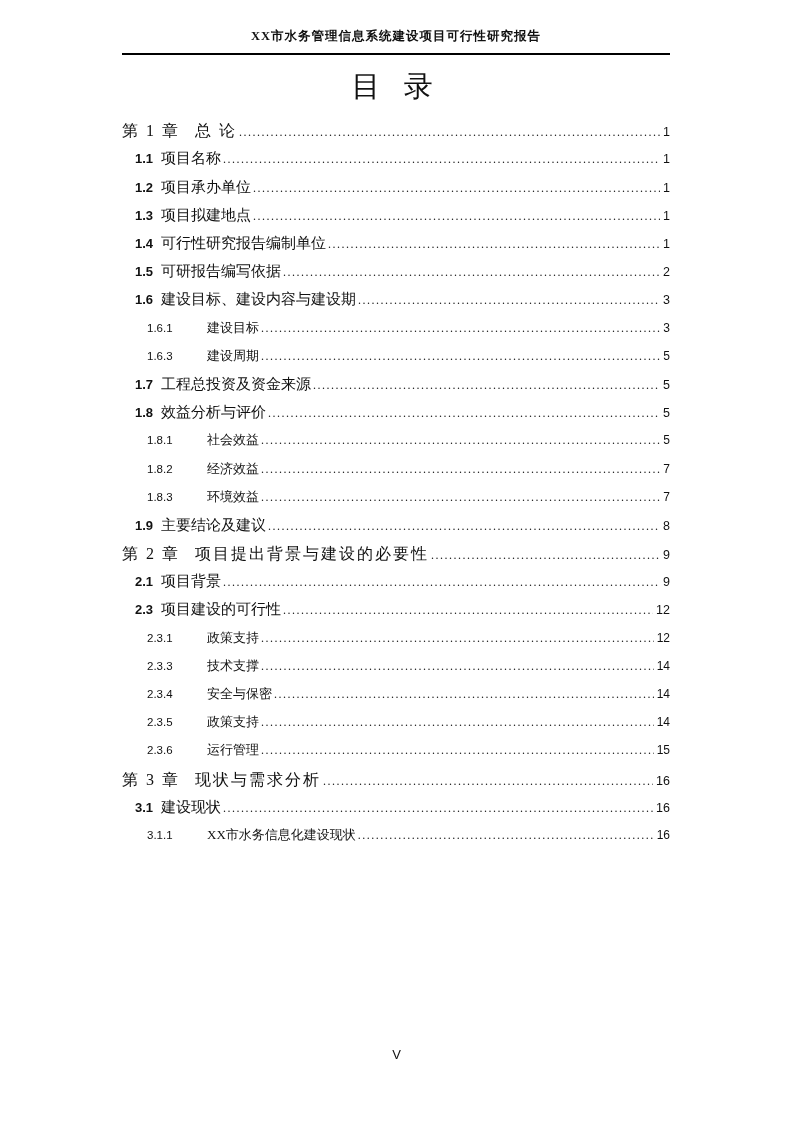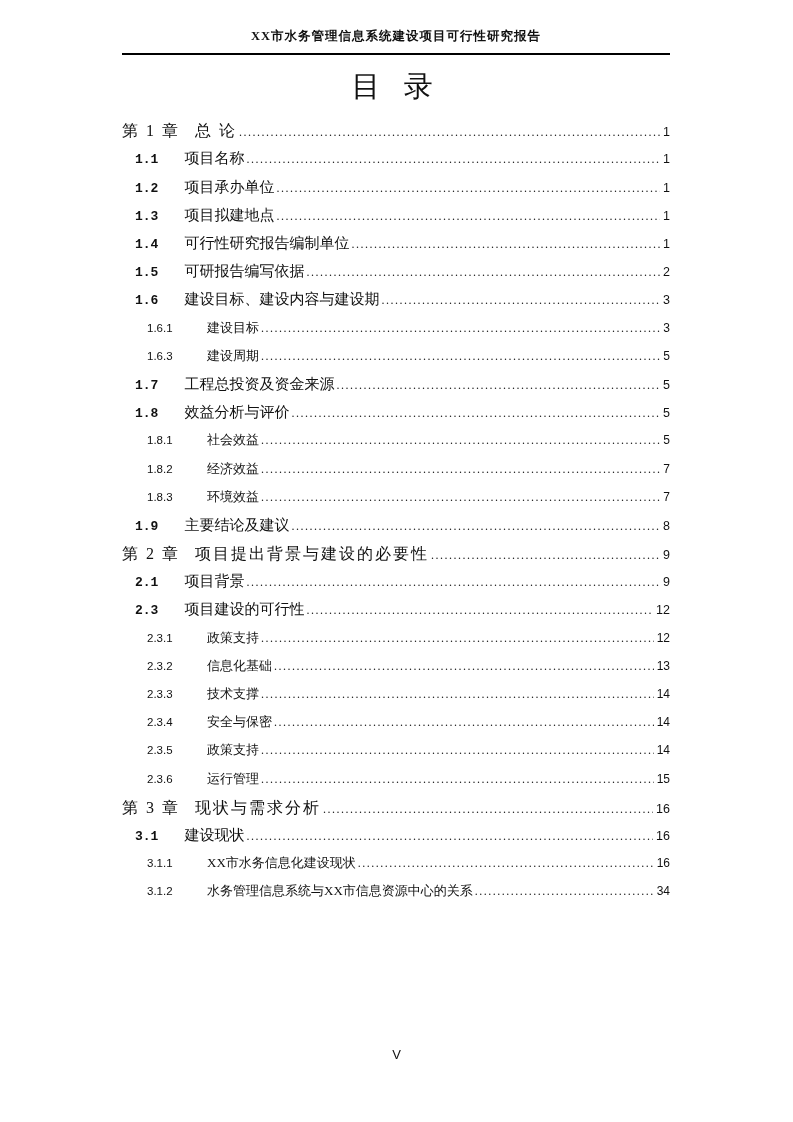--- a/index.html
+++ b/index.html
@@ -56,24 +56,24 @@
     font-size: 12.5px;
     color: #111;
   }
   
   .level-1 { font-size: 16px; }
   .level-1 .num { letter-spacing: 2px; margin-right: 15px; }
   .level-1 .title { letter-spacing: 2px; }
   
   .level-2 { font-size: 15px; padding-left: 13px; }
   .level-2 .num {
-    font-family: Liberation Mono, monospace;
+    font-family: Liberation Sans, sans-serif;
     font-weight: bold;
     font-size: 13px;
-    margin-right: 26px;
+    margin-right: 8px;
   }
   
   .level-3 { font-size: 13px; padding-left: 25px; }
   .level-3 .num {
     font-family: "Liberation Sans", sans-serif;
     font-size: 11.5px;
     flex: 0 0 60px;
   }
   .level-3 .pagenum { font-size: 12px; }
   .doc-footer {
@@ -204,26 +204,20 @@
         <span class="dots"></span>
         <span class="pagenum">12</span>
       </div>
       <div class="toc-row level-3">
         <span class="num">2.3.1</span>
         <span class="title">政策支持</span>
         <span class="dots"></span>
         <span class="pagenum">12</span>
       </div>
       <div class="toc-row level-3">
-        <span class="num">2.3.2</span>
-        <span class="title">信息化基础</span>
-        <span class="dots"></span>
-        <span class="pagenum">13</span>
-      </div>
-      <div class="toc-row level-3">
         <span class="num">2.3.3</span>
         <span class="title">技术支撑</span>
         <span class="dots"></span>
         <span class="pagenum">14</span>
       </div>
       <div class="toc-row level-3">
         <span class="num">2.3.4</span>
         <span class="title">安全与保密</span>
         <span class="dots"></span>
         <span class="pagenum">14</span>
@@ -251,22 +245,16 @@
         <span class="title">建设现状</span>
         <span class="dots"></span>
         <span class="pagenum">16</span>
       </div>
       <div class="toc-row level-3">
         <span class="num">3.1.1</span>
         <span class="title">XX市水务信息化建设现状</span>
         <span class="dots"></span>
         <span class="pagenum">16</span>
       </div>
-      <div class="toc-row level-3">
-        <span class="num">3.1.2</span>
-        <span class="title">水务管理信息系统与XX市信息资源中心的关系</span>
-        <span class="dots"></span>
-        <span class="pagenum">34</span>
-      </div>
     </div>
 
   <div class="doc-footer">V</div>
 </div>
 
 </body></html>

